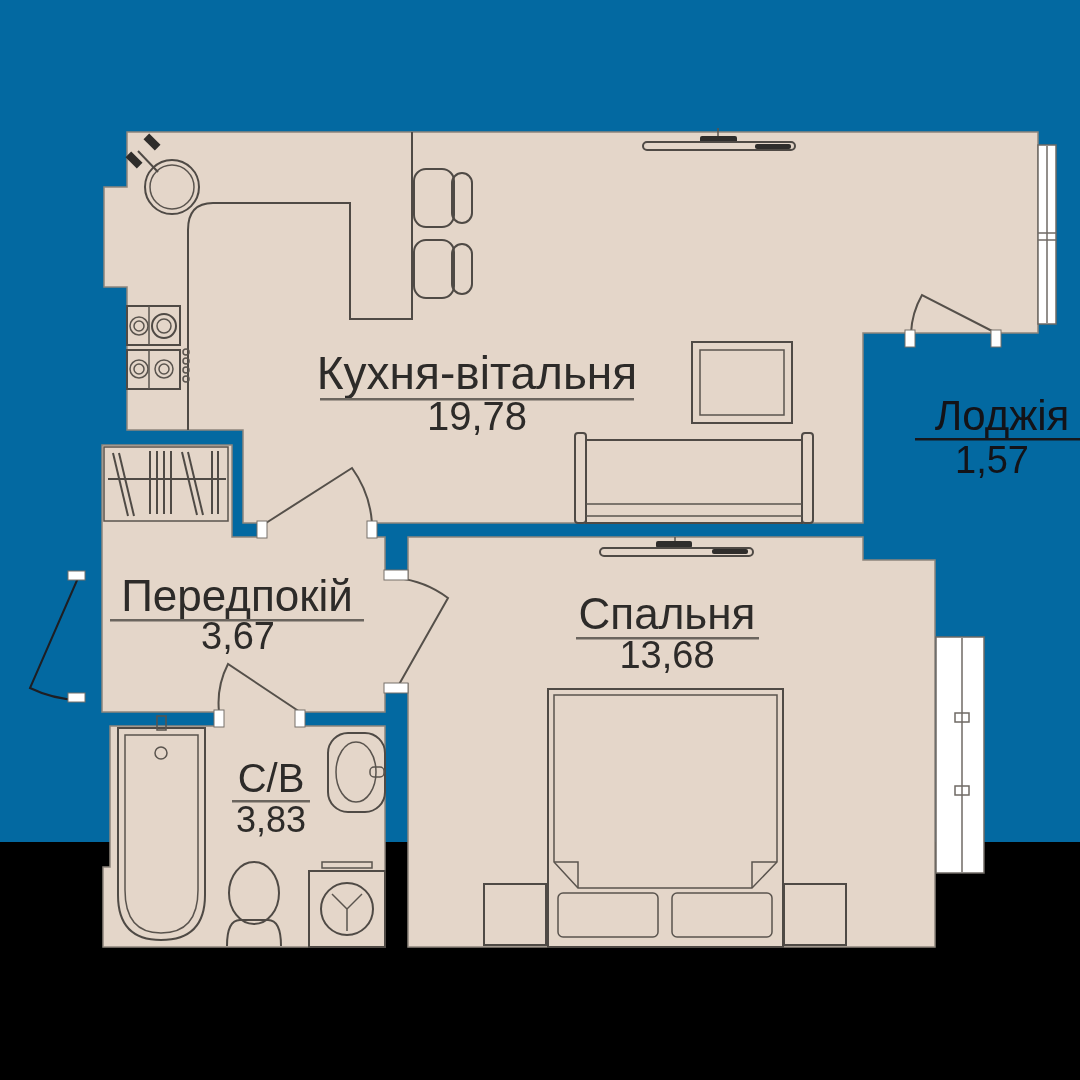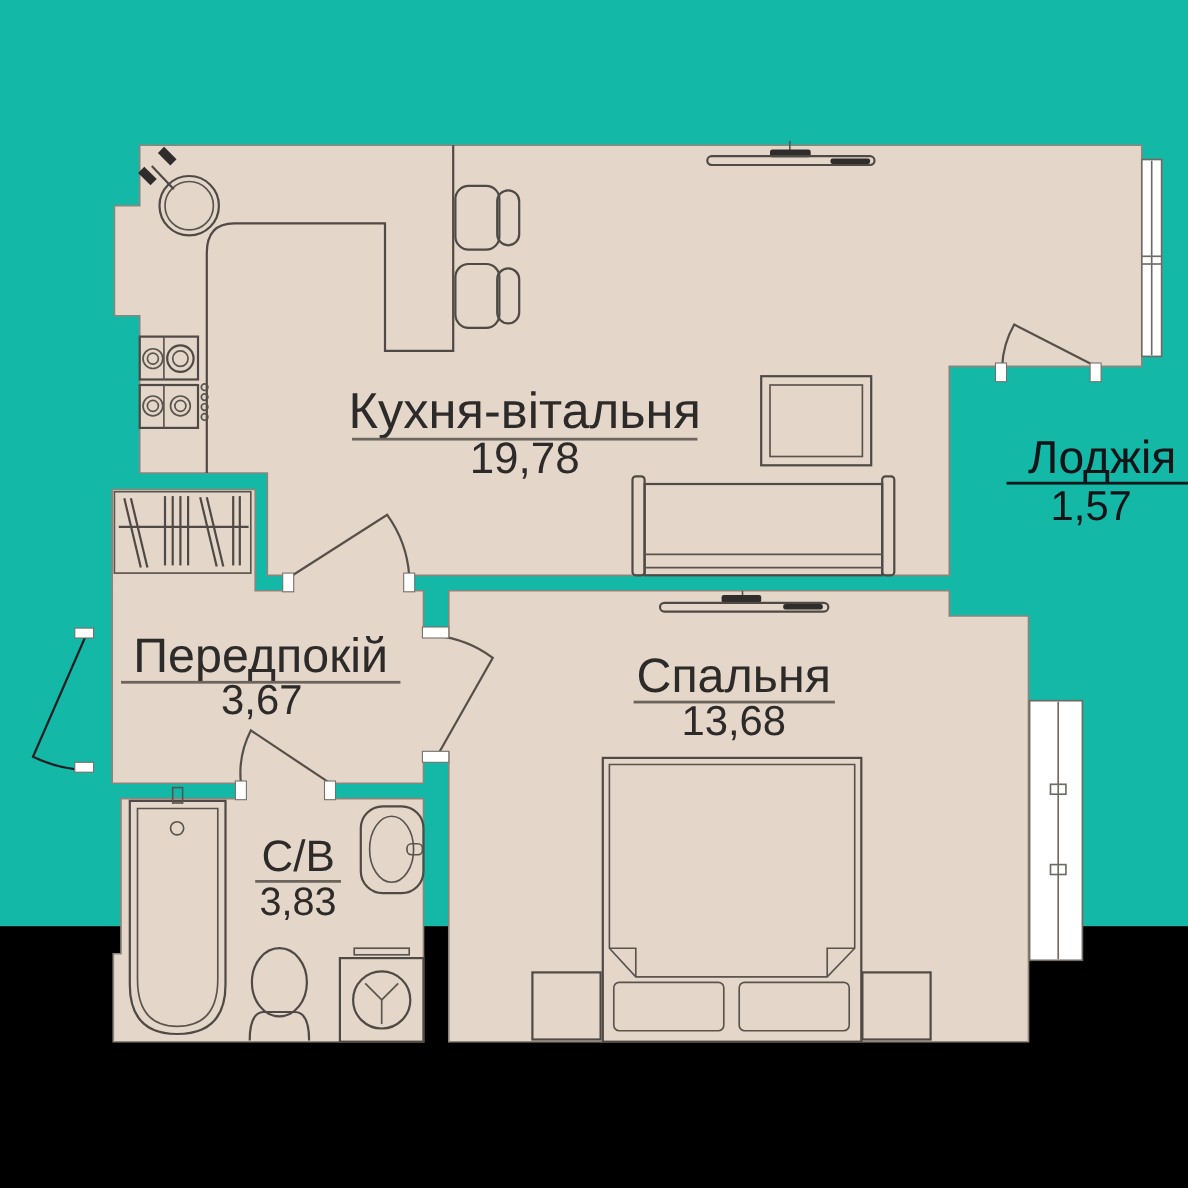--- a/index.html
+++ b/index.html
@@ -1,16 +1,16 @@
 <!DOCTYPE html>
 <html><head>
 <meta charset="utf-8">
 <style>
   html,body{margin:0;padding:0;background:#000;width:1080px;height:1080px;overflow:hidden;}
-  .stage{position:relative;width:1080px;height:842px;background:#14b8a6;}
+  .stage{position:relative;width:1080px;height:842px;background:#0369a1;}
   svg{display:block;}
   .floor{fill:#e4d6c9;stroke:#8d857c;stroke-width:1.5;}
   .gap{fill:#e4d6c9;stroke:none;}
   .furn{fill:none;stroke:#4f4a45;stroke-width:2;}
   .furn-thin{fill:none;stroke:#5a544e;stroke-width:1.5;}
   .dark{fill:#2f2d2b;stroke:none;}
   .win{fill:#ffffff;stroke:#6f6a64;stroke-width:1.5;}
   .winline{stroke:#6f6a64;stroke-width:1.5;fill:none;}
   .tick{fill:#ffffff;stroke:#77716b;stroke-width:1;}
   .door{fill:none;stroke:#55504a;stroke-width:2;}

